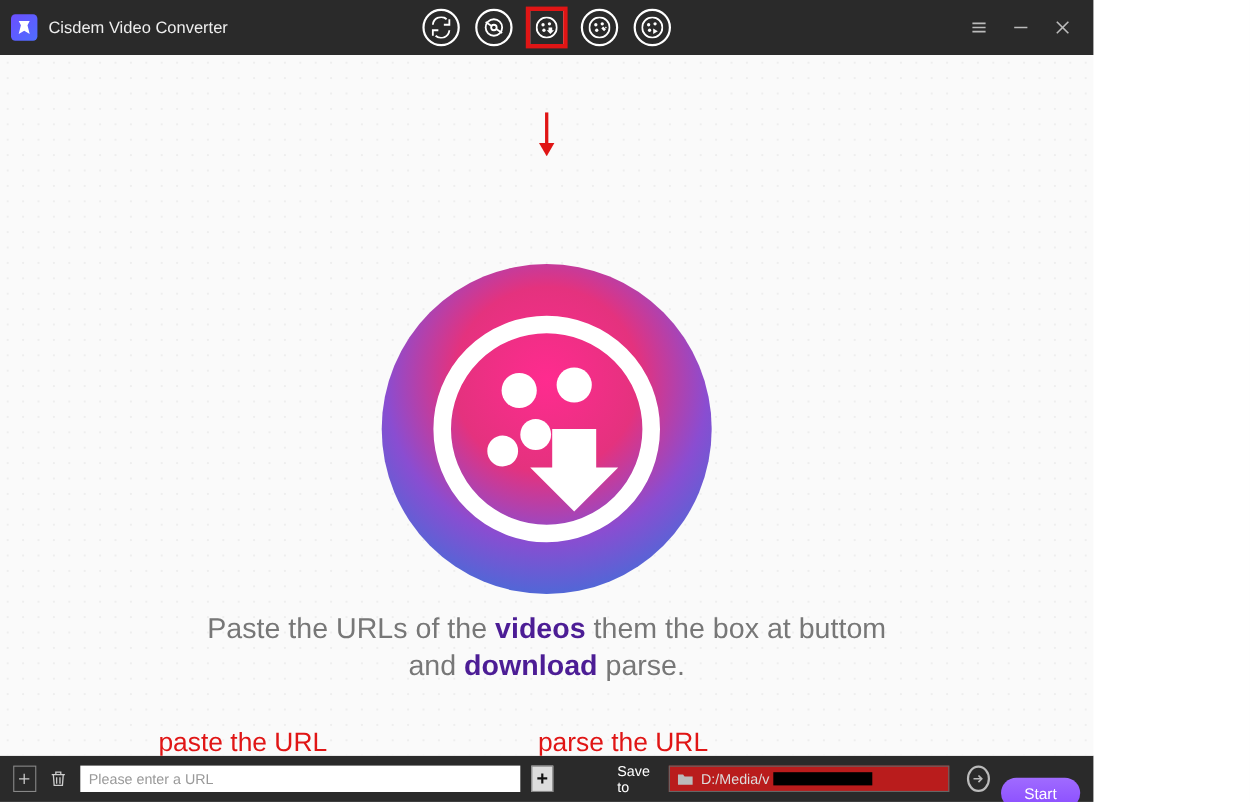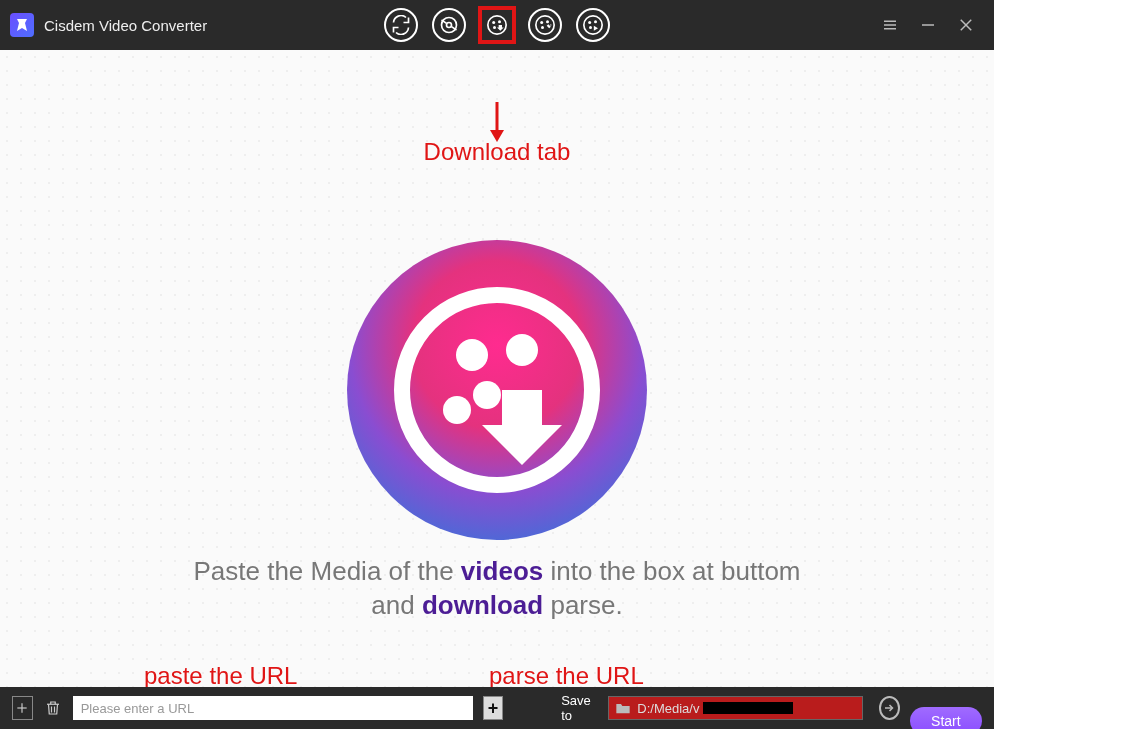--- a/index.html
+++ b/index.html
@@ -136,21 +136,20 @@
 
   <div class="main">
     <div class="dot-pattern"></div>
 
     <div class="arrow-down">
       <svg width="20" height="40" viewBox="0 0 20 40">
           <line x1="10" y1="0" x2="10" y2="30" stroke="#e01515" stroke-width="3"></line>
           <polygon points="10,40 3,28 17,28" fill="#e01515"></polygon>
         </svg>
     </div>
-    <div class="ann download-tab">Download tab</div>
 
     <div class="hero-logo">
       <svg width="310" height="310" viewBox="0 0 310 310">
         <defs>
           <radialGradient id="bg" cx="50%" cy="35%" r="70%">
             <stop offset="0%" stop-color="#ff2b8f"></stop>
             <stop offset="40%" stop-color="#e4327e"></stop>
             <stop offset="70%" stop-color="#8a4dd1"></stop>
             <stop offset="100%" stop-color="#3f6fd8"></stop>
           </radialGradient>
@@ -159,21 +158,21 @@
         <circle cx="155" cy="155" r="95" fill="none" stroke="#fff" stroke-width="16"></circle>
         <circle cx="130" cy="120" r="16" fill="#fff"></circle>
         <circle cx="180" cy="115" r="16" fill="#fff"></circle>
         <circle cx="145" cy="160" r="14" fill="#fff"></circle>
         <circle cx="115" cy="175" r="14" fill="#fff"></circle>
         <path d="M160 155 h40 v35 h20 l-40 40 -40-40 h20 z" fill="#fff"></path>
       </svg>
     </div>
 
     <div class="instructions">
-      <span>Paste the Media of the </span><b>videos</b><span> into the box at buttom</span><br>
+      <span>Paste the URLs of the </span><b>videos</b><span> them the box at buttom</span><br>
       <span>and </span><b>download</b><span> parse.</span>
     </div>
 
     <div class="ann parse-label">parse the URL</div>
 
     <div class="ann paste-label">paste the URL</div>
 
   </div>
 
   <div class="footer">

